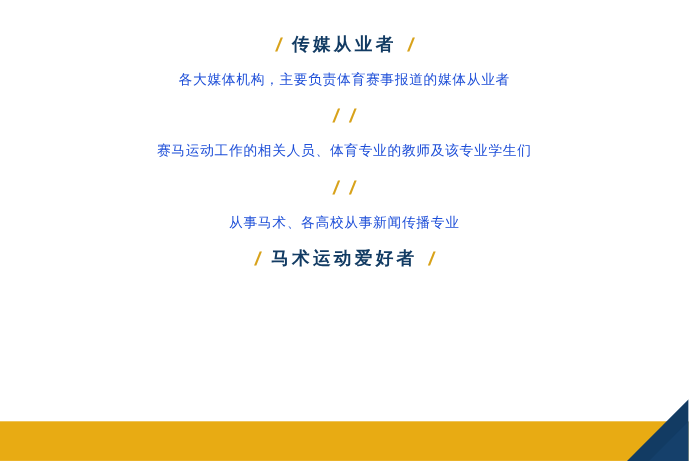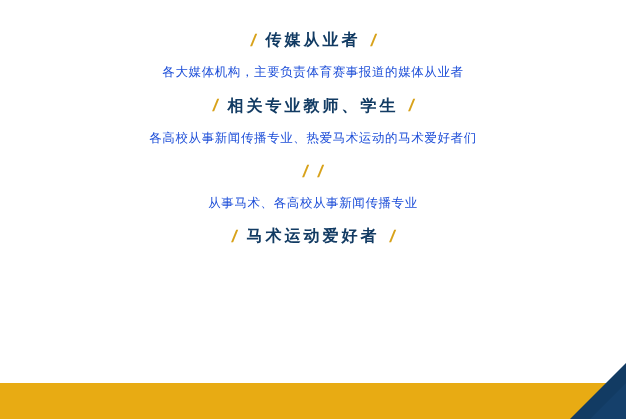--- a/index.html
+++ b/index.html
@@ -104,24 +104,23 @@
         <span class="slash">/</span>
         <span class="htext">传媒从业者</span>
         <span class="slash">/</span>
       </div>
       <div class="desc">各大媒体机构，主要负责体育赛事报道的媒体从业者</div>
     </div>
 
     <div class="section">
       <div class="heading">
         <span class="slash">/</span>
-        <span class="htext">相关专业教师、学生</span>
         <span class="slash">/</span>
       </div>
-      <div class="desc">各高校从事新闻传播专业、热爱马术运动的马术爱好者们</div>
+      <div class="desc">赛马运动工作的相关人员、体育专业的教师及该专业学生们</div>
     </div>
 
     <div class="section">
       <div class="heading">
         <span class="slash">/</span>
         <span class="slash">/</span>
       </div>
       <div class="desc">从事马术、各高校从事新闻传播专业</div>
     </div>
 

